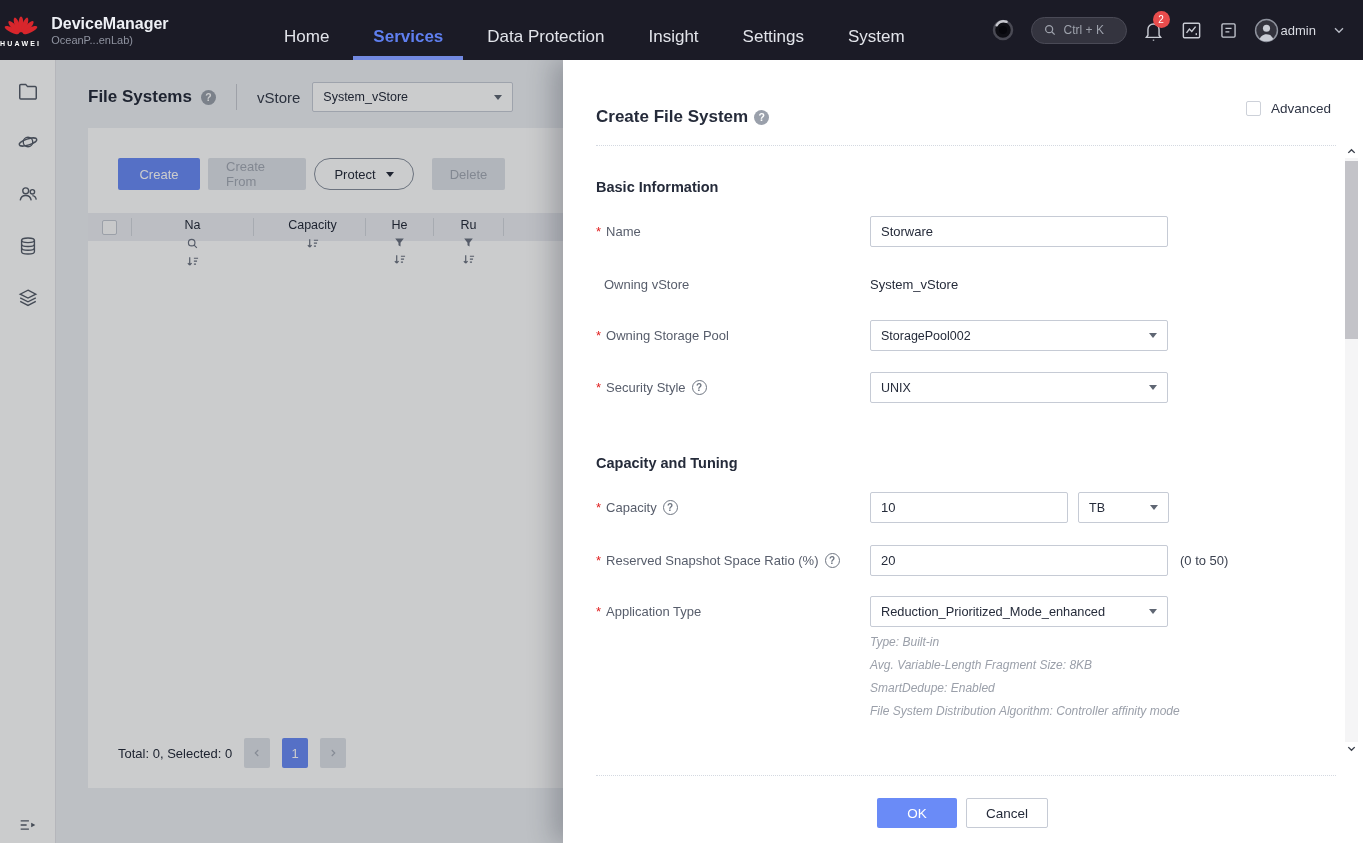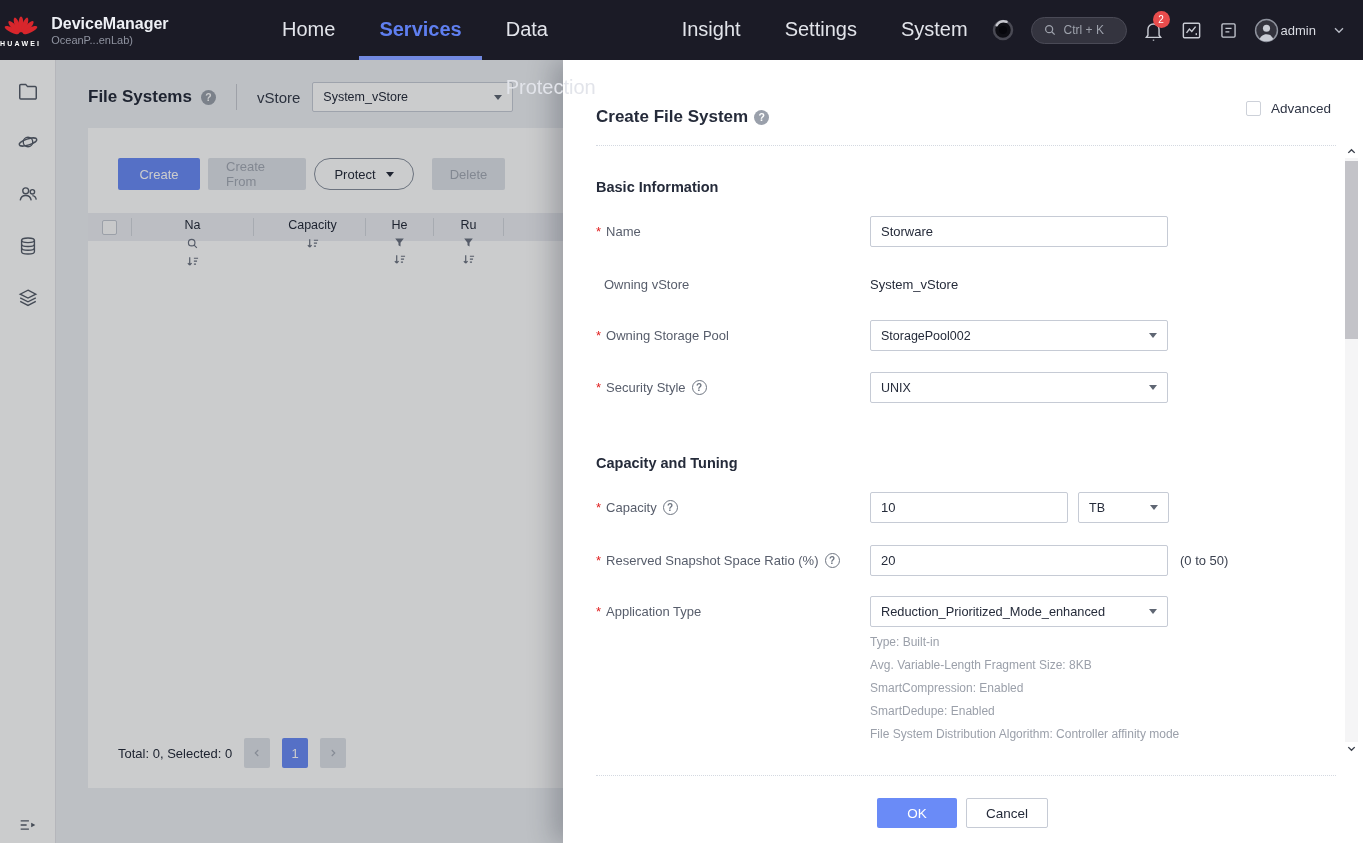--- a/index.html
+++ b/index.html
@@ -9,21 +9,21 @@
 
   
   .topbar { position:absolute; left:0; top:0; width:1363px; height:60px;
     background:#1b1b26; z-index:20; display:flex; align-items:center; }
   .brand { display:flex; align-items:flex-end; gap:10px; width:248px; }
   .logo-wrap { display:flex; flex-direction:column; align-items:center; }
   .logo-text { font-size:7px; letter-spacing:2.2px; color:#fff; font-weight:bold; margin-top:-2px; }
   .brand-title { font-size:16px; color:#eef0f5; font-weight:bold; line-height:19px; }
   .brand-sub { font-size:11px; color:#8f93a0; line-height:14px; }
   .nav { display:flex; height:60px; margin-left:14px; }
-  .nav-item { height:60px; line-height:58px; padding:0 22px; font-size:20px; color:#e2e4ea; cursor:pointer; position:relative; }
+  .nav-item { height:60px; line-height:58px; padding:8px 22px; font-size:17px; color:#e2e4ea; cursor:pointer; position:relative; }
   .nav-item.active { color:#5f7ff0; font-weight:bold; }
   .nav-item.active::after { content:""; position:absolute; left:2px; right:2px; bottom:0; height:4px; background:#7289e0; }
   .top-right { margin-left:auto; display:flex; align-items:center; gap:15px; padding-right:16px; }
   .search-pill { display:flex; align-items:center; gap:7px; width:96px; height:27px;
     background:#34343f; border:1px solid #4a4a56; border-radius:14px; padding:0 11px;
     color:#9da1ab; font-size:12px; cursor:pointer; }
   .icon-btn { position:relative; display:flex; align-items:center; justify-content:center;
     color:#c8cbd3; cursor:pointer; }
   .badge { position:absolute; top:-8px; left:11px; min-width:17px; height:17px; border-radius:9px;
     background:#e84c4c; color:#fff; font-size:10px; line-height:17px; text-align:center; padding:0 3px; }
@@ -413,24 +413,23 @@
 
     <div class="f-label" style="top:536px;">
       <span class="star">*</span>
       <span>Application Type</span>
     </div>
     <div class="select sel" style="top:536px; width:298px; font-size:12.8px;">
       <span>Reduction_Prioritized_Mode_enhanced</span>
       <span class="caret"></span>
     </div>
 
-    <div style="position:absolute; left:307px; top:571px;">
+    <div style="position:absolute; left:307px; top:571px;font-style:italic;">
       <div class="detail-line">Type: Built-in</div>
       <div class="detail-line">Avg. Variable-Length Fragment Size: 8KB</div>
-      <div class="detail-line">SmartCompression: Enabled</div>
       <div class="detail-line">SmartDedupe: Enabled</div>
       <div class="detail-line">File System Distribution Algorithm: Controller affinity mode</div>
     </div>
 
     <div class="dotted" style="top:715px;"></div>
 
     <div class="p-btn ok" style="top:738px;">OK</div>
     <div class="p-btn cancel" style="top:738px;">Cancel</div>
 
     <div class="sbar">

